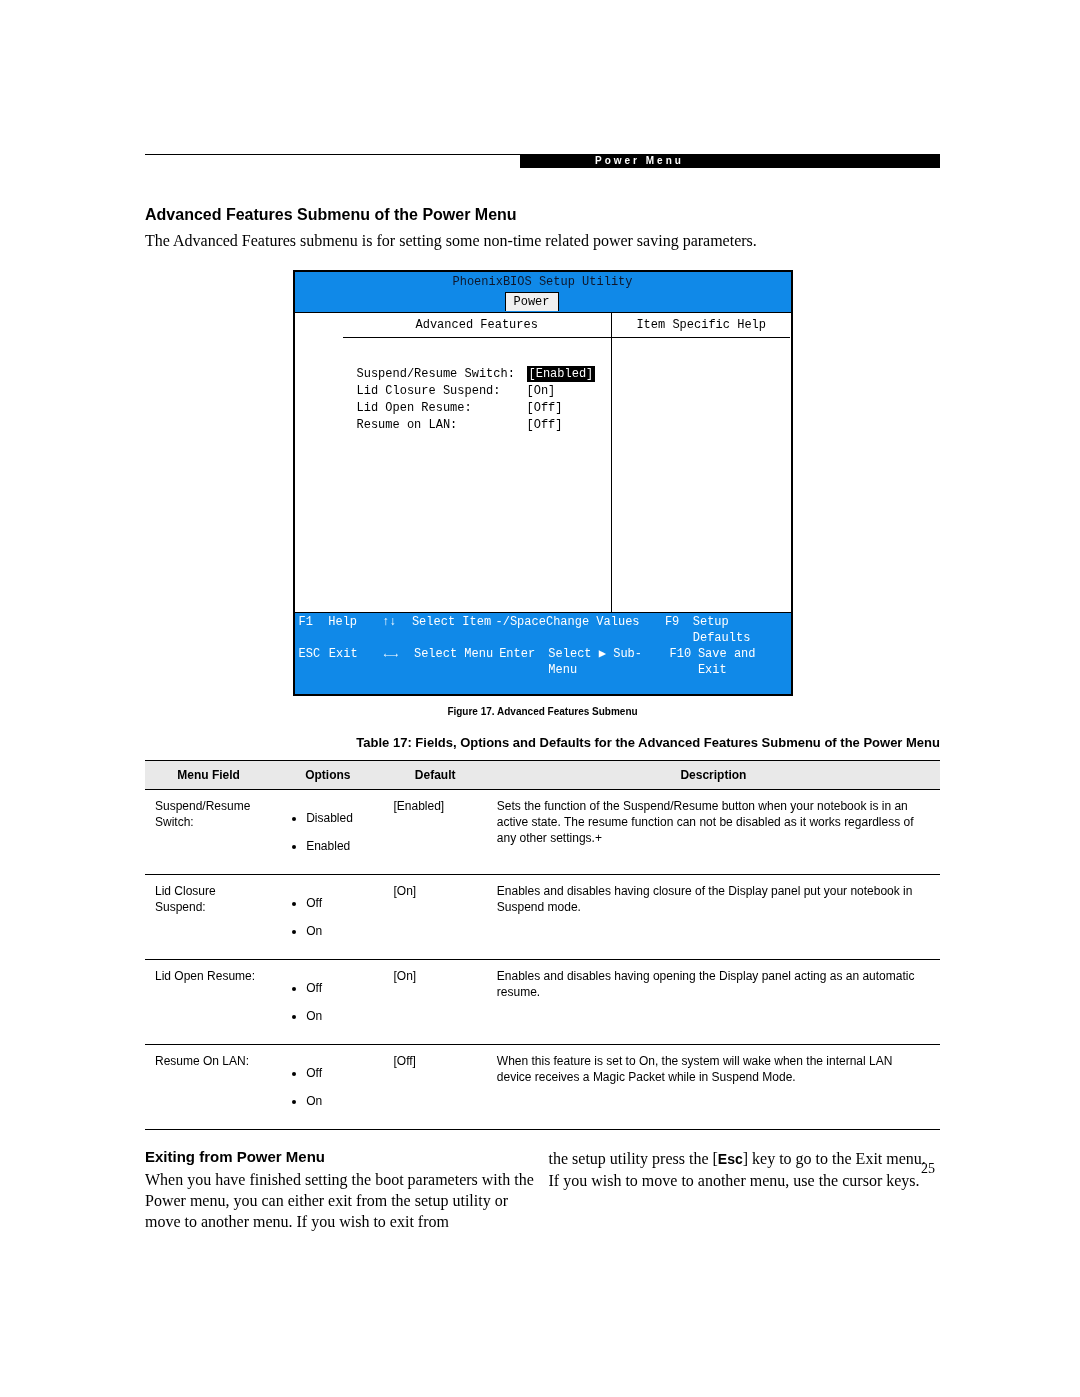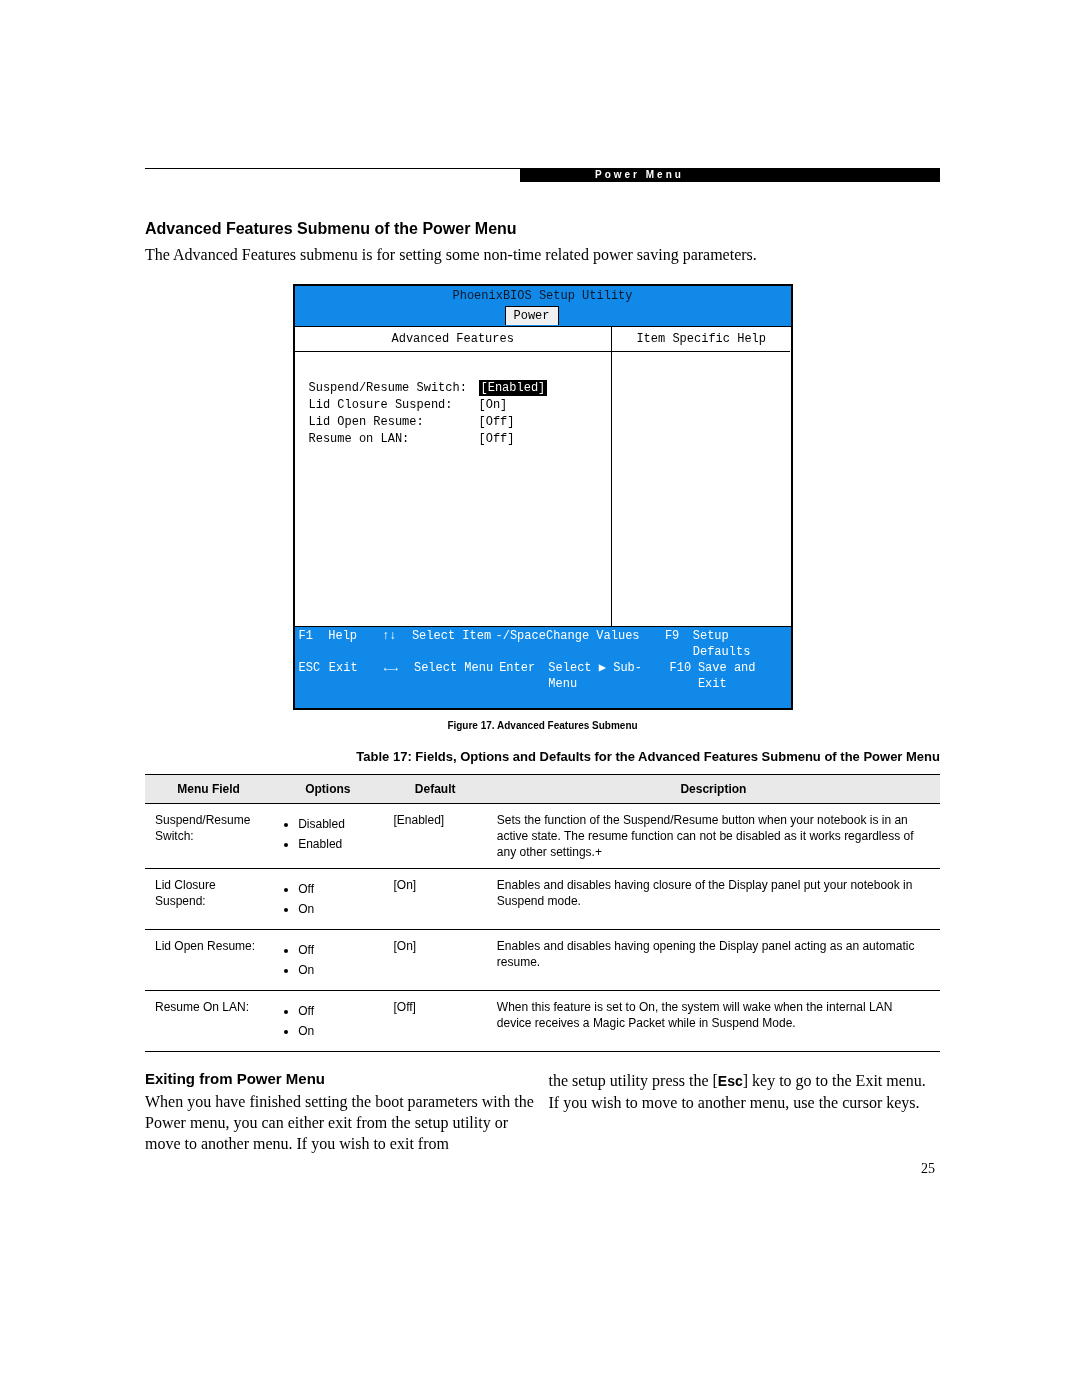--- a/index.html
+++ b/index.html
@@ -6,21 +6,21 @@
   html, body { margin:0; padding:0; }
   body {
     width:1080px; height:1397px;
     background:#fff;
     font-family: "Times New Roman", Times, serif;
     color:#000;
     position:relative;
   }
   .page {
     position:absolute;
-    left:145px; top:170px;
+    left:145px; top:156px;
     width:795px;
   }
   .header-bar {
     position:absolute;
     right:0; top:-2px;
     width:420px; height:14px;
     background:#000;
     color:#fff;
     font: bold 10px/14px Arial, Helvetica, sans-serif;
     letter-spacing:3px;
@@ -55,21 +55,21 @@
   .bios-tab-row {
     background:#1089e8; border-bottom:1px solid #000;
     padding:0 210px 1px 210px;
   }
   .bios-tab {
     display:inline-block;
     background:#f0f0f0; color:#000;
     padding:1px 8px; border:1px solid #000; border-bottom:none;
   }
   .bios-main { display:flex; border-bottom:1px solid #000; height:300px;}
-  .bios-left { width:64%; border-right:1px solid #000; }
+  .bios-left { width:64%; border-right:1px solid #000;padding-left:48px; }
   .bios-right { width:36%; }
   .bios-subhead { text-align:center; padding:4px 0; border-bottom:1px solid #000; }
   .bios-body { padding:28px 10px 10px 14px; }
   .bios-line { display:flex; margin-bottom:1px;}
   .bios-lbl { width:170px; white-space:pre; }
   .bios-val { }
   .bios-val.sel { background:#000; color:#fff; padding:0 2px;}
   .bios-help { padding:28px 10px; }
   .bios-foot {
     background:#1089e8; color:#fff;
@@ -110,21 +110,21 @@
     border-bottom:1px solid #000;
   }
   table.spec td {
     padding:8px 10px;
     border-bottom:1px solid #000;
     vertical-align:top;
   }
   table.spec ul {
     margin:0; padding:0 0 0 12px;
   }
-  table.spec li { margin:4px; padding:0; }
+  table.spec li { margin:12px; padding:0; }
 
   .cols {
     display:flex; gap:12px; margin-top:18px;
     font:16px/21px "Times New Roman", Times, serif;
   }
   .cols > div { width:50%; }
   .cols h3 {
     font: bold 15px Arial, Helvetica, sans-serif;
     margin:0 0 4px 0;
   }

